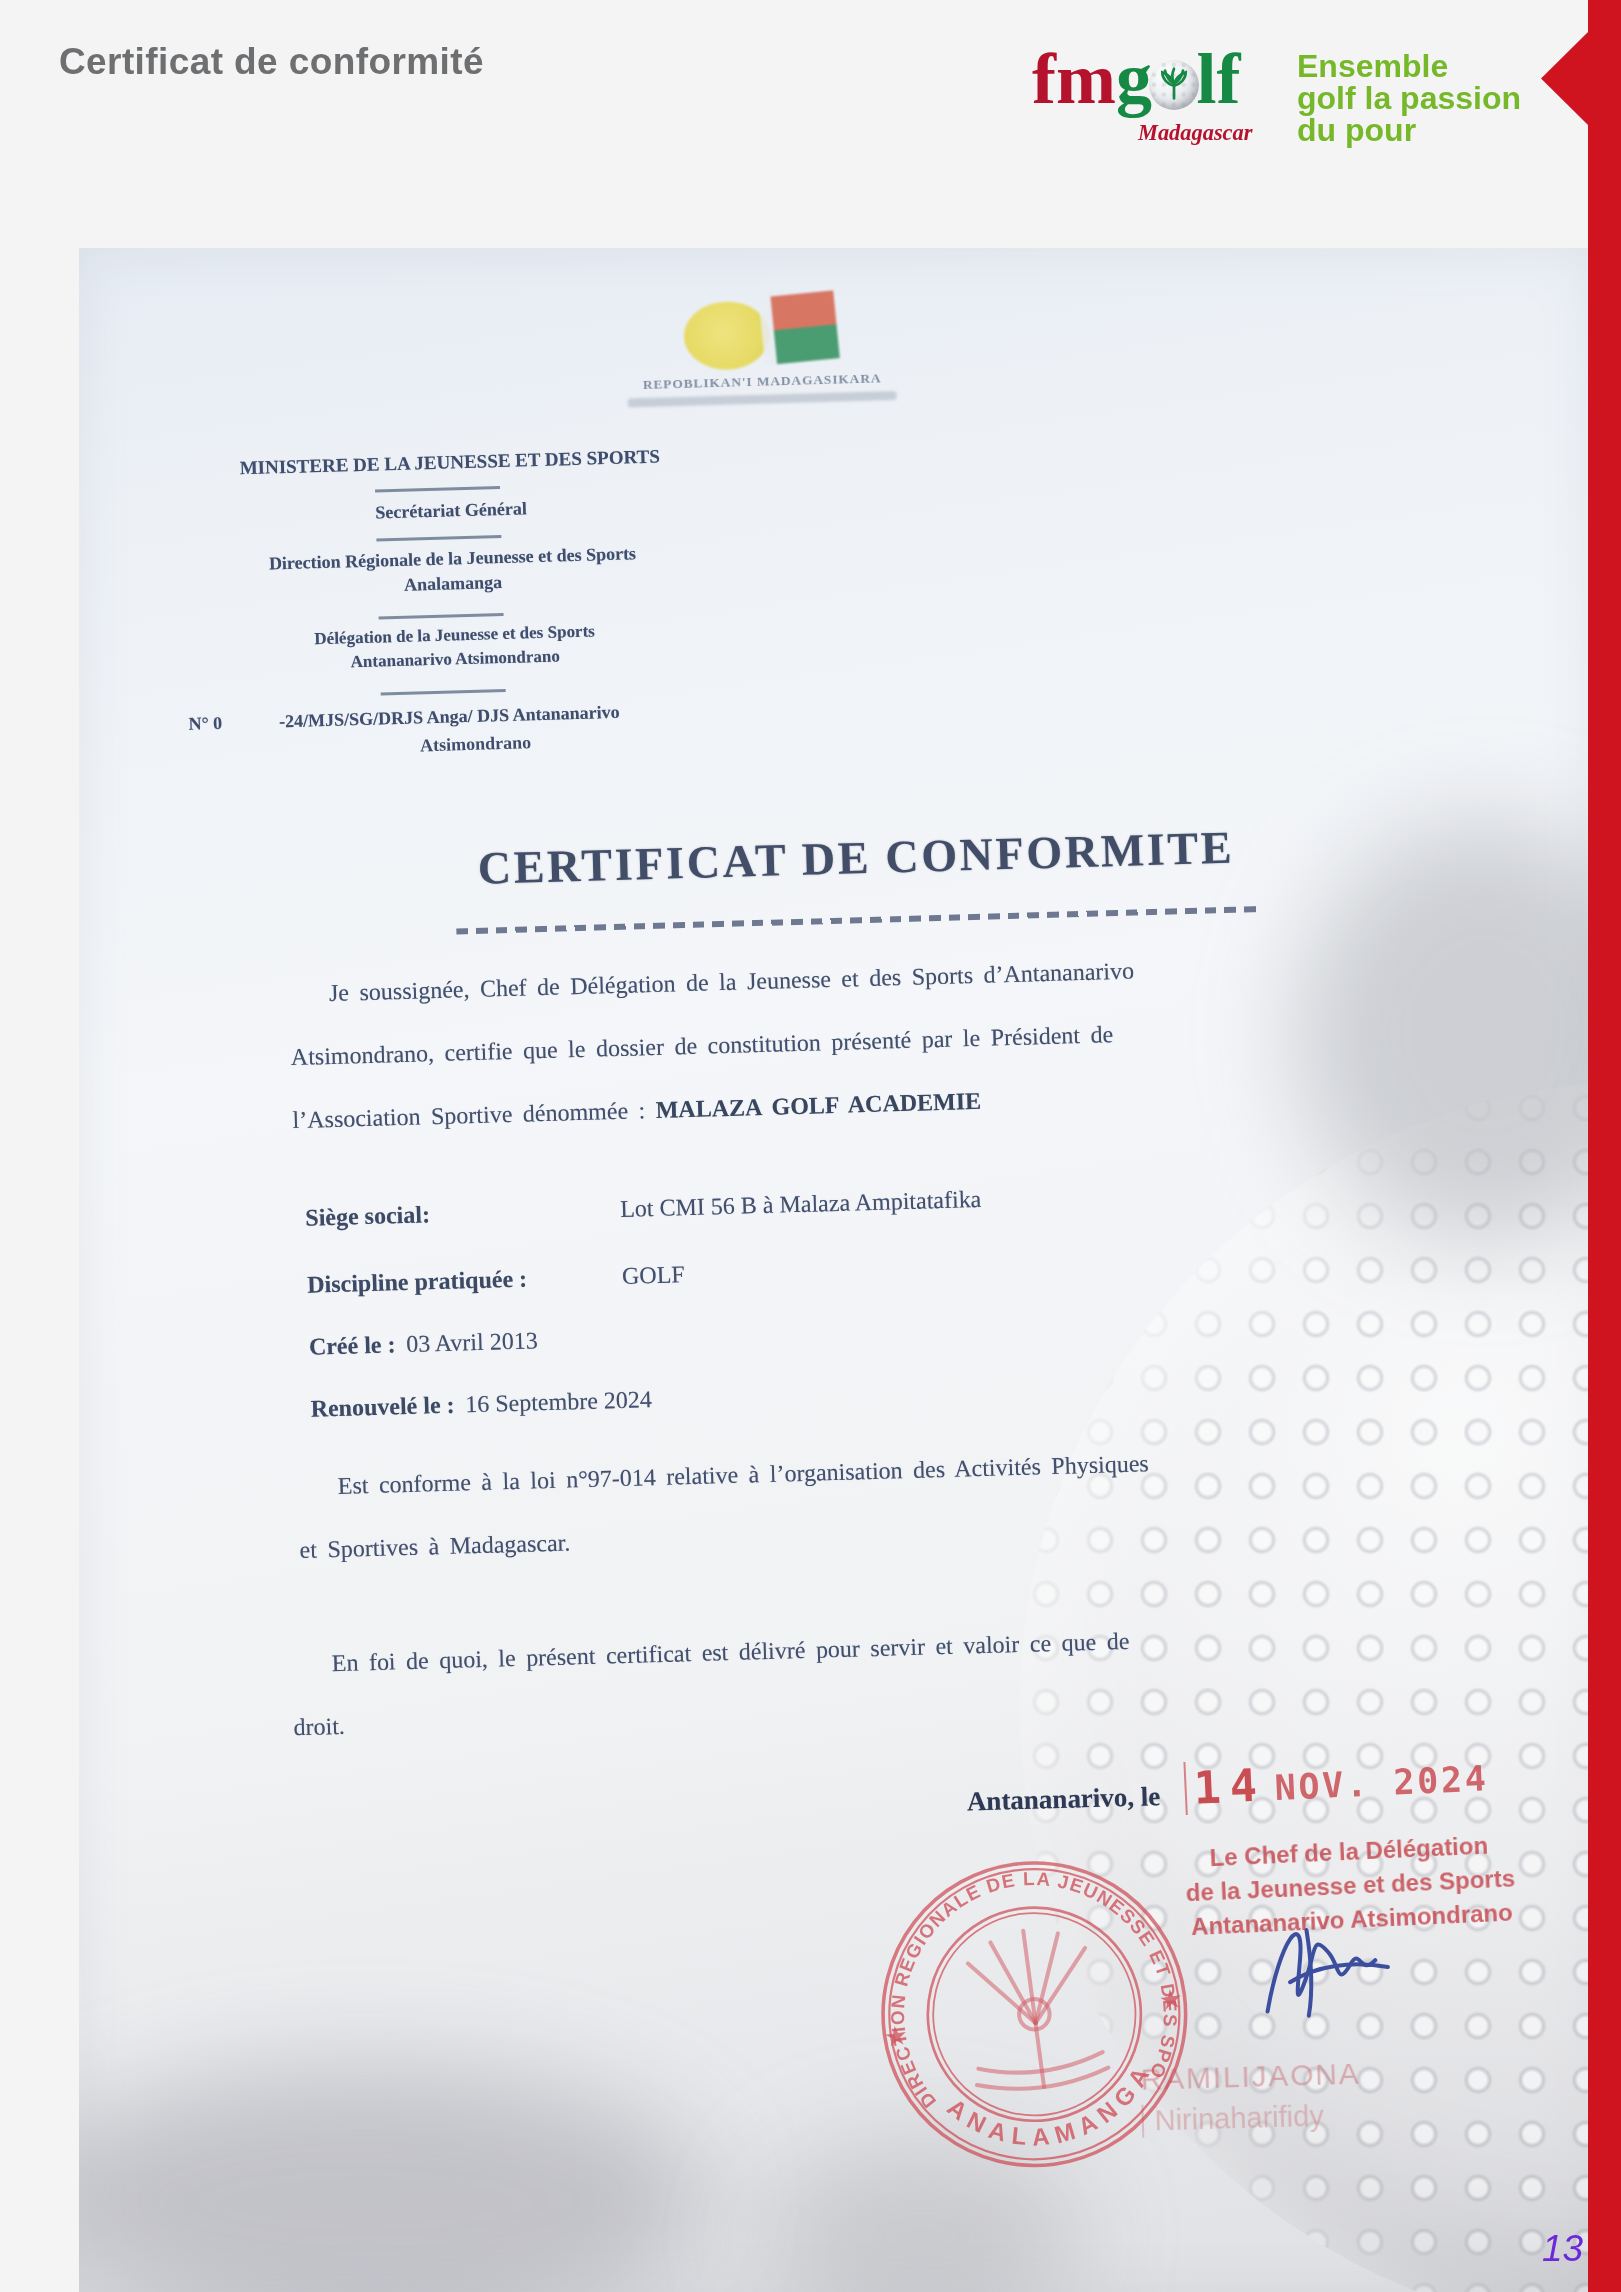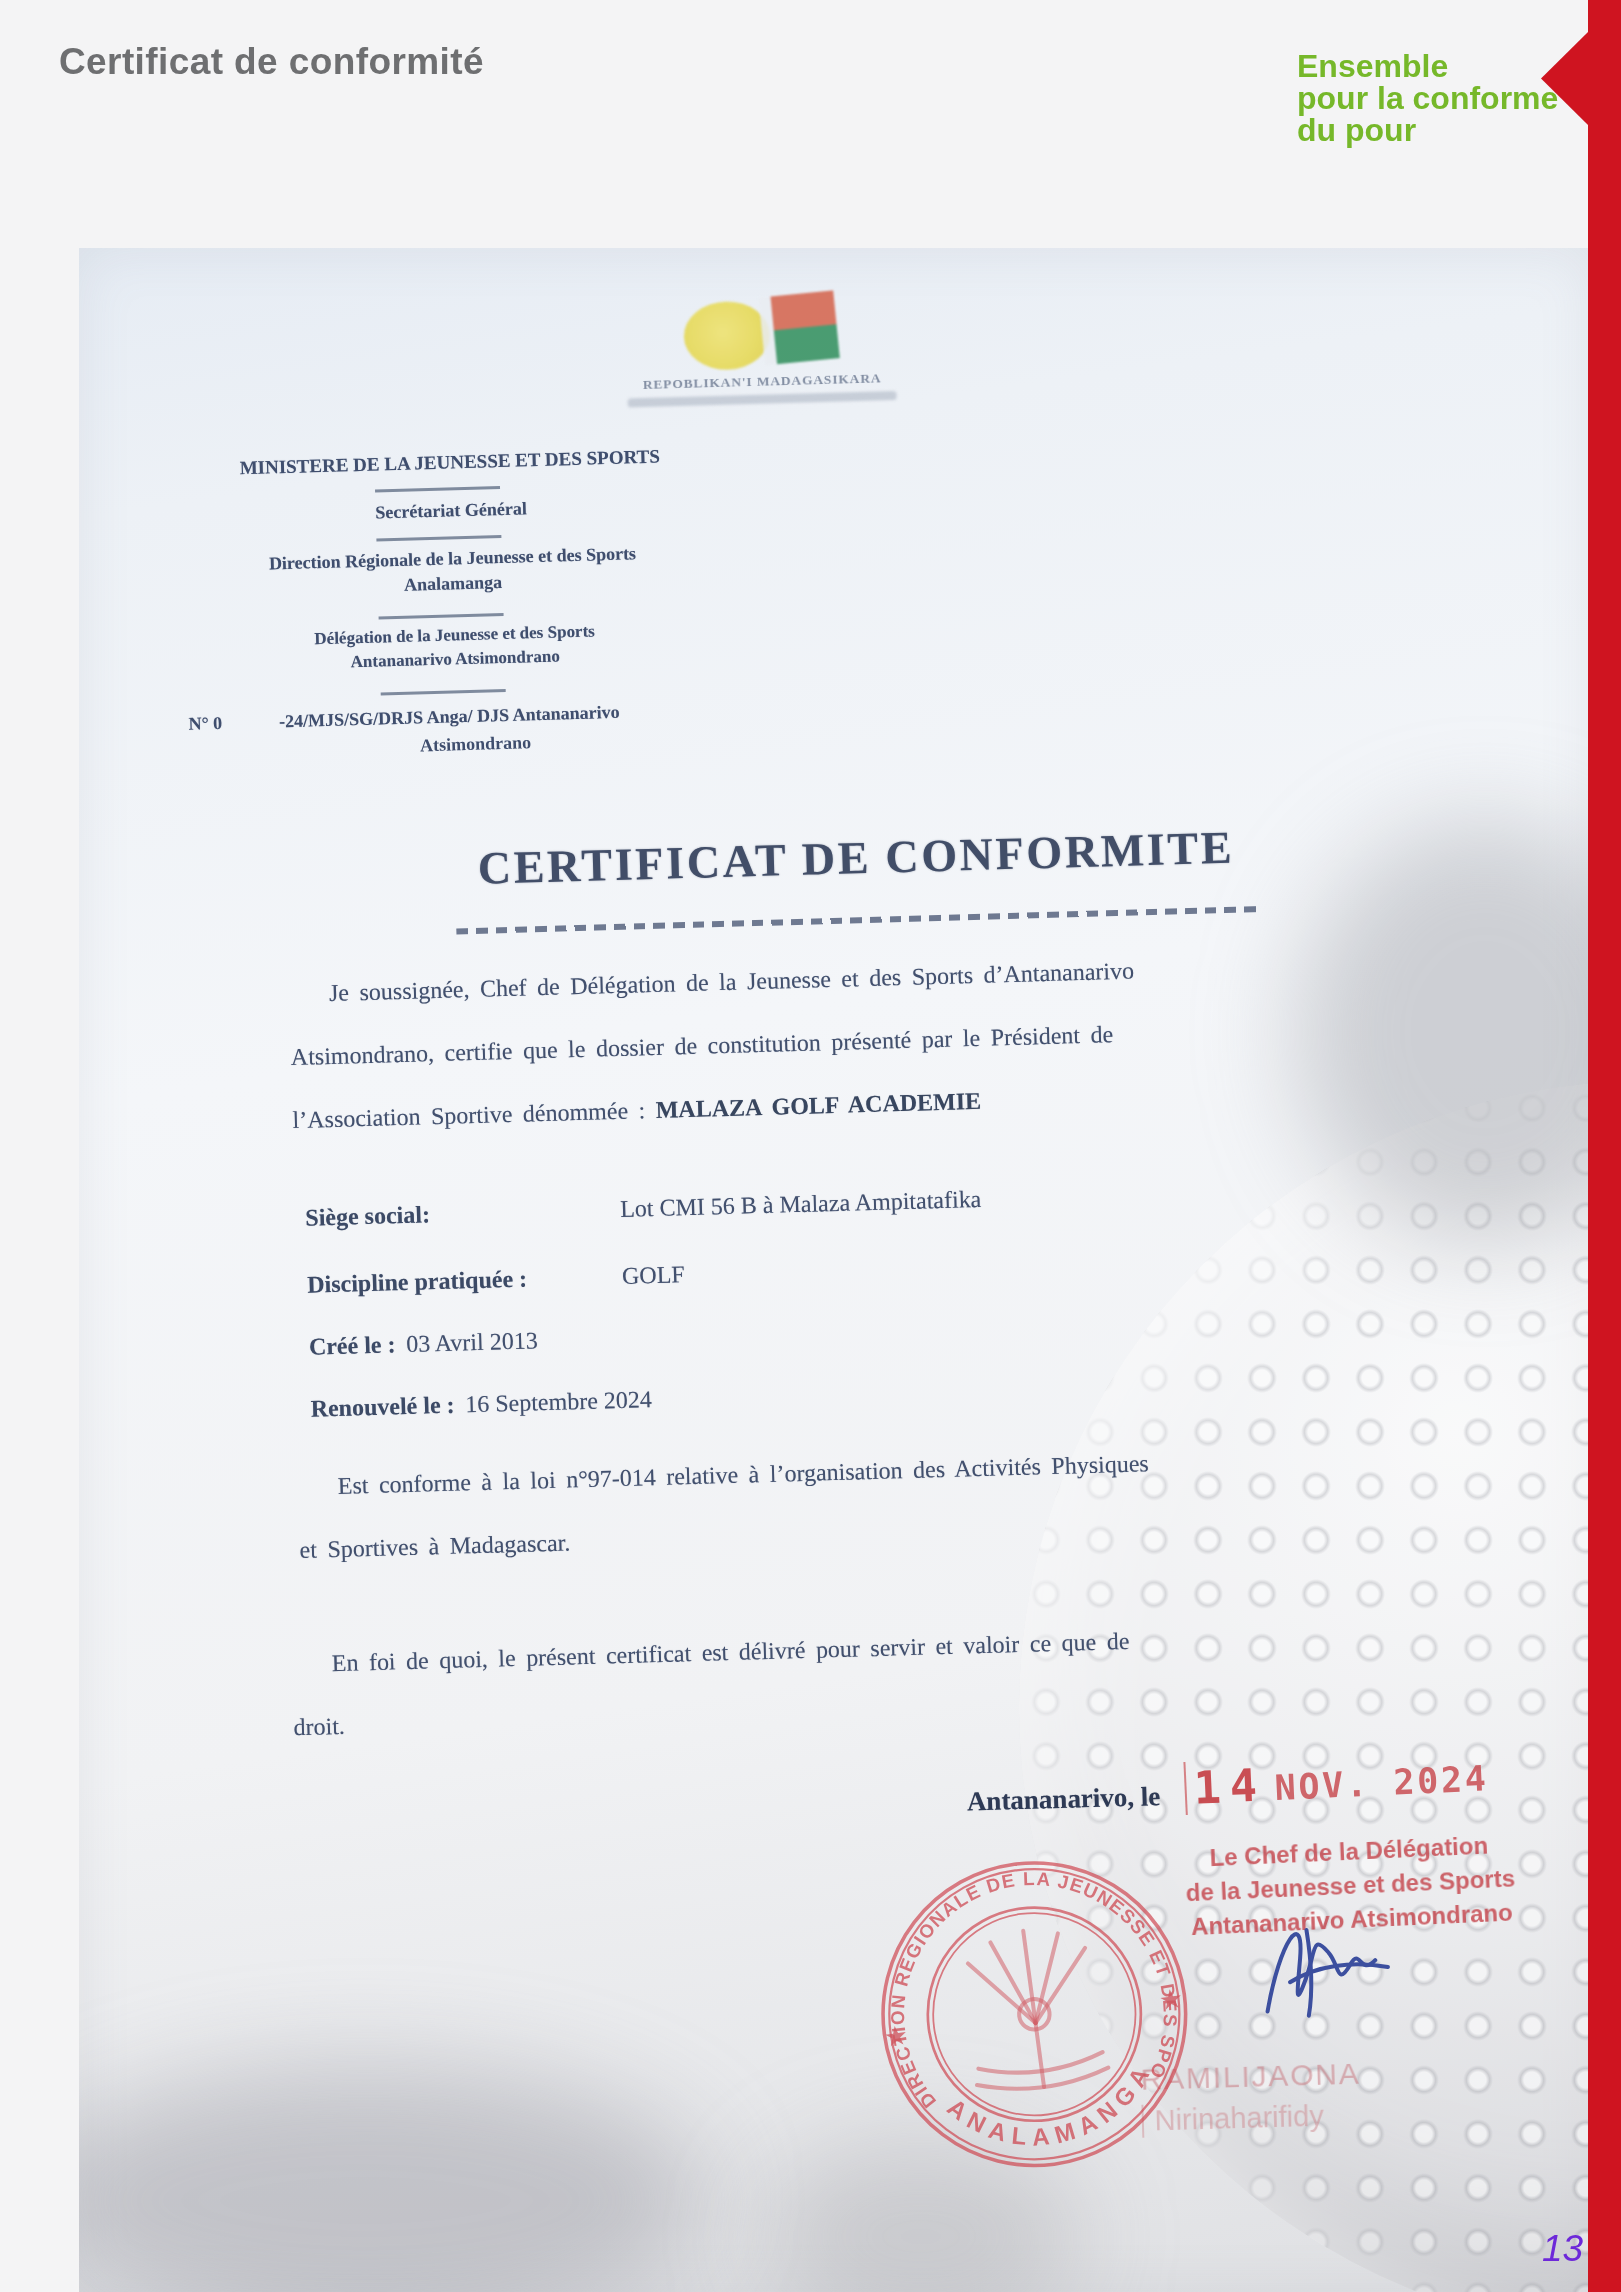--- a/index.html
+++ b/index.html
@@ -123,24 +123,37 @@
   .page-num{position:absolute;left:1542px;top:2228px;font-size:37px;font-style:italic;
             color:#6d28d9;z-index:11;}
 </style>
 </head>
 <body>
 
 <div class="page">
 
   <div class="hdr-title">Certificat de conformité</div>
 
+  <div class="logo">
+    <span class="logo-word logo-fm">fm</span><span class="logo-word logo-g">g</span><span class="logo-ball"><svg width="36" height="36" viewBox="0 0 40 40">
+          <g stroke="#168a44" fill="none" stroke-width="3" stroke-linecap="round">
+            <path d="M20 36 V20"></path>
+            <path d="M20 22 C 12 20 7 14 7 7 C 13 9 18 14 20 20"></path>
+            <path d="M20 22 C 28 20 33 14 33 7 C 27 9 22 14 20 20"></path>
+            <path d="M20 20 C 17 12 18 8 20 3"></path>
+            <path d="M20 20 C 13 15 11 11 10 5"></path>
+            <path d="M20 20 C 27 15 29 11 30 5"></path>
+          </g>
+        </svg></span><span class="logo-word logo-lf">lf</span>
+    <div class="logo-country">Madagascar</div>
+  </div>
 
   <div class="tagline">
     <div>Ensemble</div>
-    <div>pour la conforme</div>
+    <div>golf la passion</div>
     <div>du pour</div>
   </div>
 
   <div class="red-band"></div>
   <div class="red-arrow"></div>
 
   <div class="scan">
     <div class="golf-ball"></div>
     <div class="blob blob-r"></div>
     <div class="blob blob-bl"></div>

